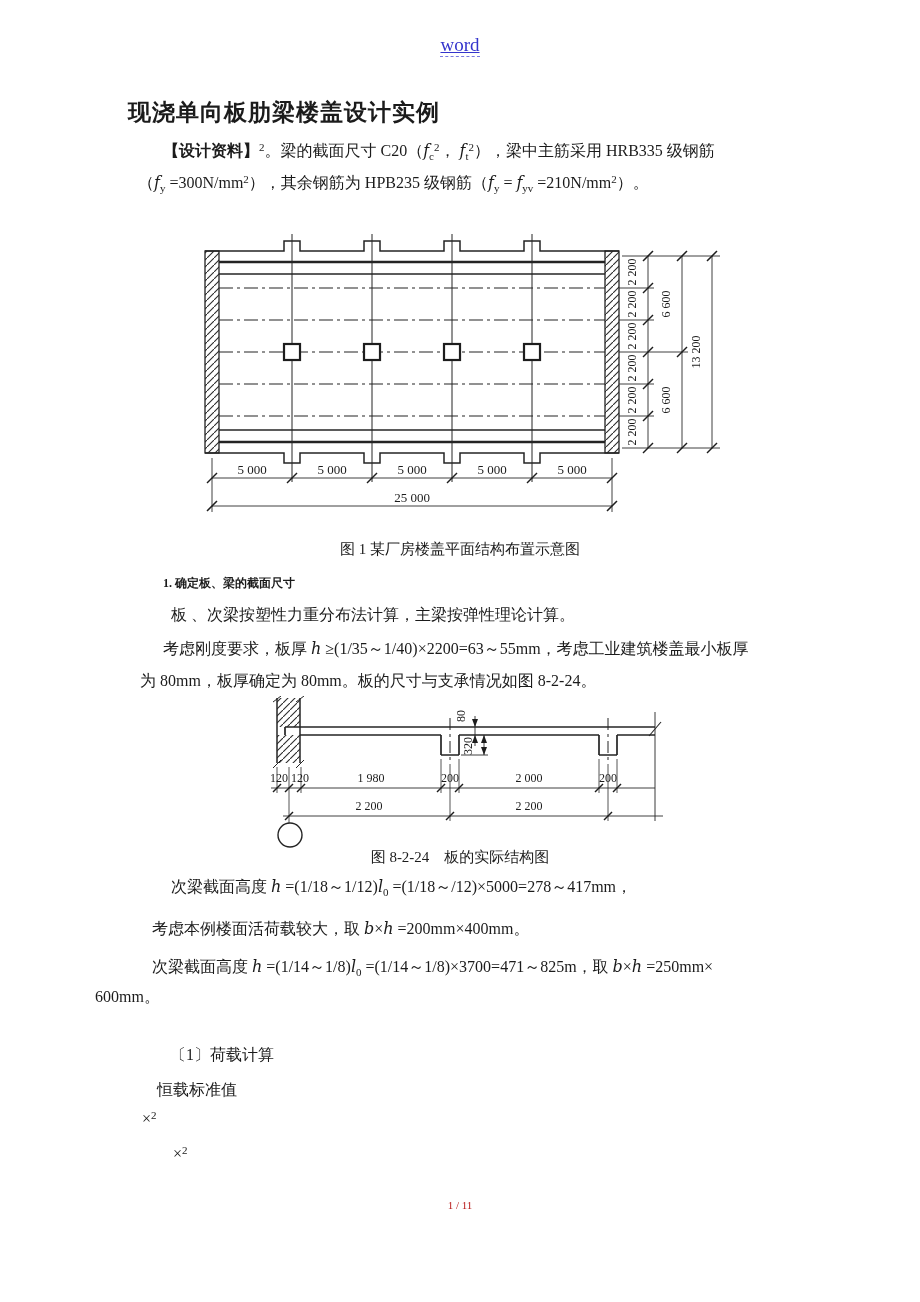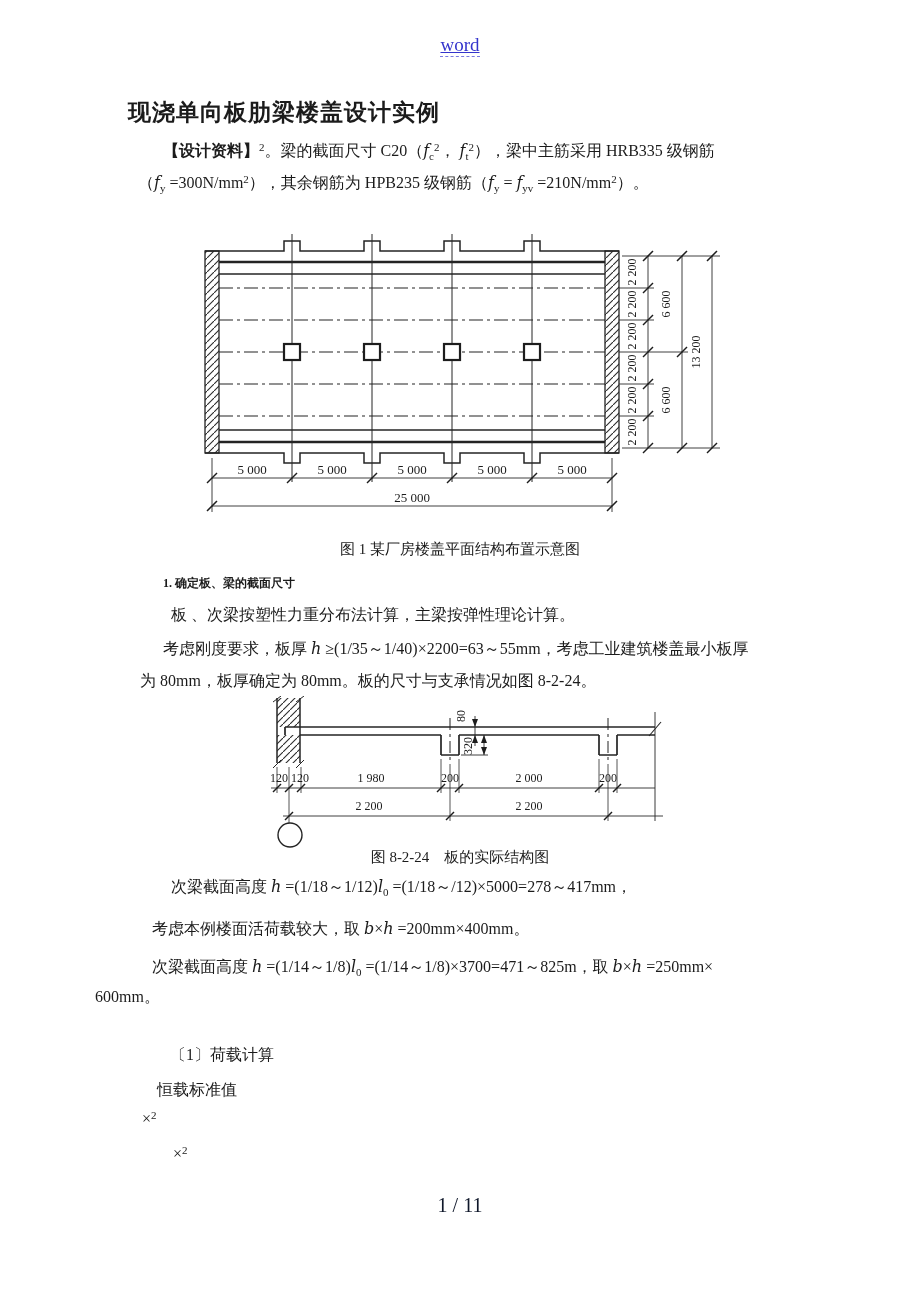--- a/index.html
+++ b/index.html
@@ -12,21 +12,21 @@
   .cap{font-size:15px;}
   .b{font-weight:bold;margin-top:26px;}
   .v{font-style:italic;font-family:"DejaVu Serif",serif;}
   sup,sub{font-size:11px;line-height:0;}
   sup{vertical-align:5px;} sub{vertical-align:-4px;}
   .wordlink{color:#3434cc;font-size:19px;text-decoration:underline;
             border-bottom:1.5px dashed #7a7ae0;padding-bottom:1px;cursor:pointer;}
   svg{position:absolute;}
   .dimtxt{font-size:13px;fill:#1c1c1c;font-family:"Liberation Serif",serif;}
   .dimtxt2{font-size:12px;fill:#1c1c1c;font-family:"Liberation Serif",serif;}
-  .footer{font-size:20px;color:#0f172a;}
+  .footer{font-size:11px;color:#b91c1c;}
 </style>
 </head>
 <body>
 
 <div class="page">
 
   <div class="abs center" style="top:34px;">
     <a class="wordlink">word</a>
   </div>
 

